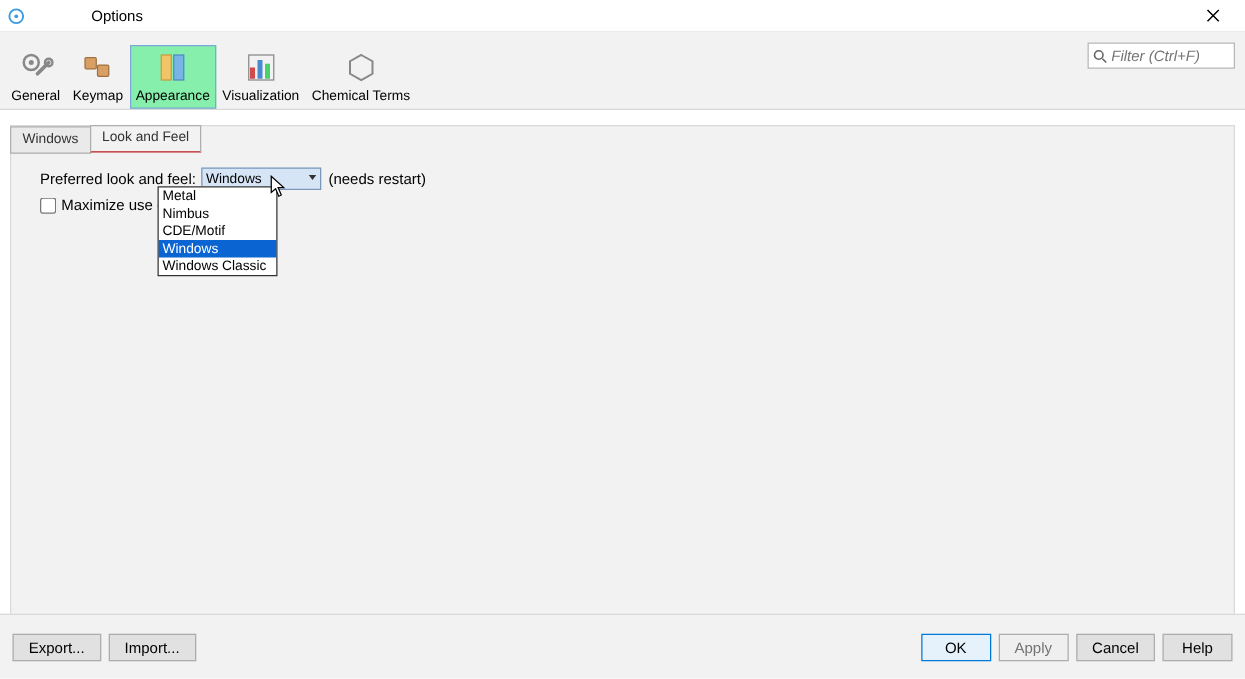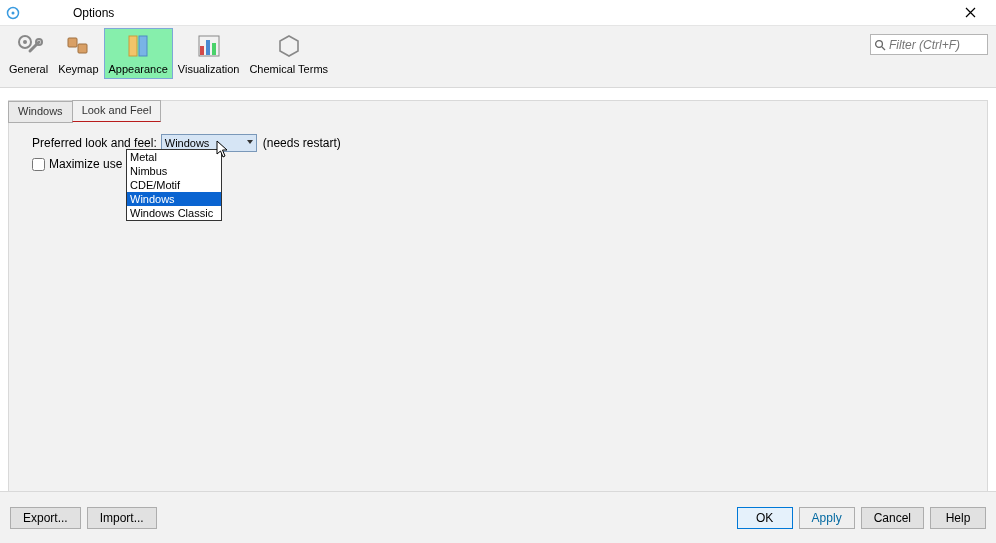--- a/index.html
+++ b/index.html
@@ -34,21 +34,21 @@
   }
   .tb-close svg { width: 11px; height: 11px; }
   .toolbar-row {
     height: 62px;
     background: #f2f2f2;
     border-bottom: 1px solid #d9d9d9;
     display: flex;
     align-items: stretch;
     padding: 2px 4px 0 4px;
   }
-  .toolbar-items { display: flex; align-items: flex-start; }
+  .toolbar-items { display: flex; align-items: flex-end; }
   .tb-item {
     display: flex;
     flex-direction: column;
     align-items: center;
     justify-content: center;
     padding: 2px 4px 3px 4px;
     min-width: 44px;
     border: 1px solid transparent;
     cursor: pointer;
   }
@@ -182,21 +182,21 @@
     min-width: 56px;
     padding: 0 12px;
     border: 1px solid #adadad;
     background: #e1e1e1;
     font-size: 12px;
     cursor: pointer;
     margin-right: 6px;
     display: inline-flex; align-items:center; justify-content:center;
   }
   .btn.primary { border: 1px solid #0078d7; background:#e5f1fb; }
-  .btn.disabled { color: #0369a1; background:#efefef; cursor:default; }
+  .btn.disabled { color: #737373; background:#efefef; cursor:default; }
   .right-btns { margin-left: auto; display:flex; }
 </style>
 </head>
 <body>
 
 <div class="titlebar">
   <span class="tb-icon">
     <svg viewBox="0 0 14 14">
         <circle cx="7" cy="7" r="5.5" fill="none" stroke="#3a9be0" stroke-width="1.5"></circle>
         <circle cx="7" cy="7" r="1.5" fill="#3a9be0"></circle>

